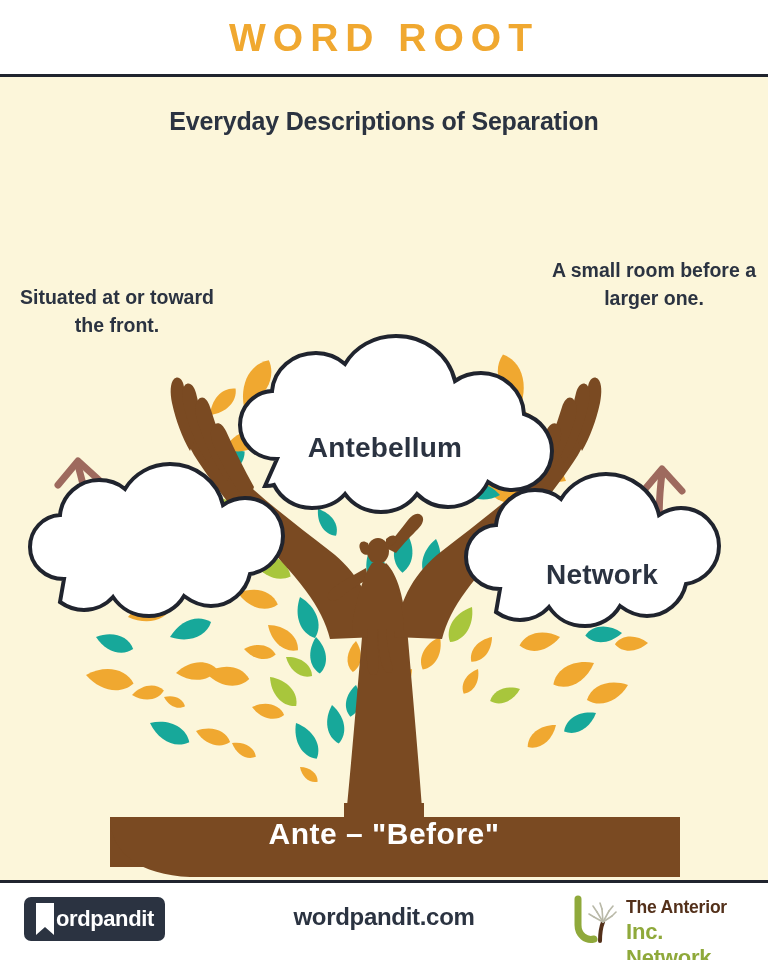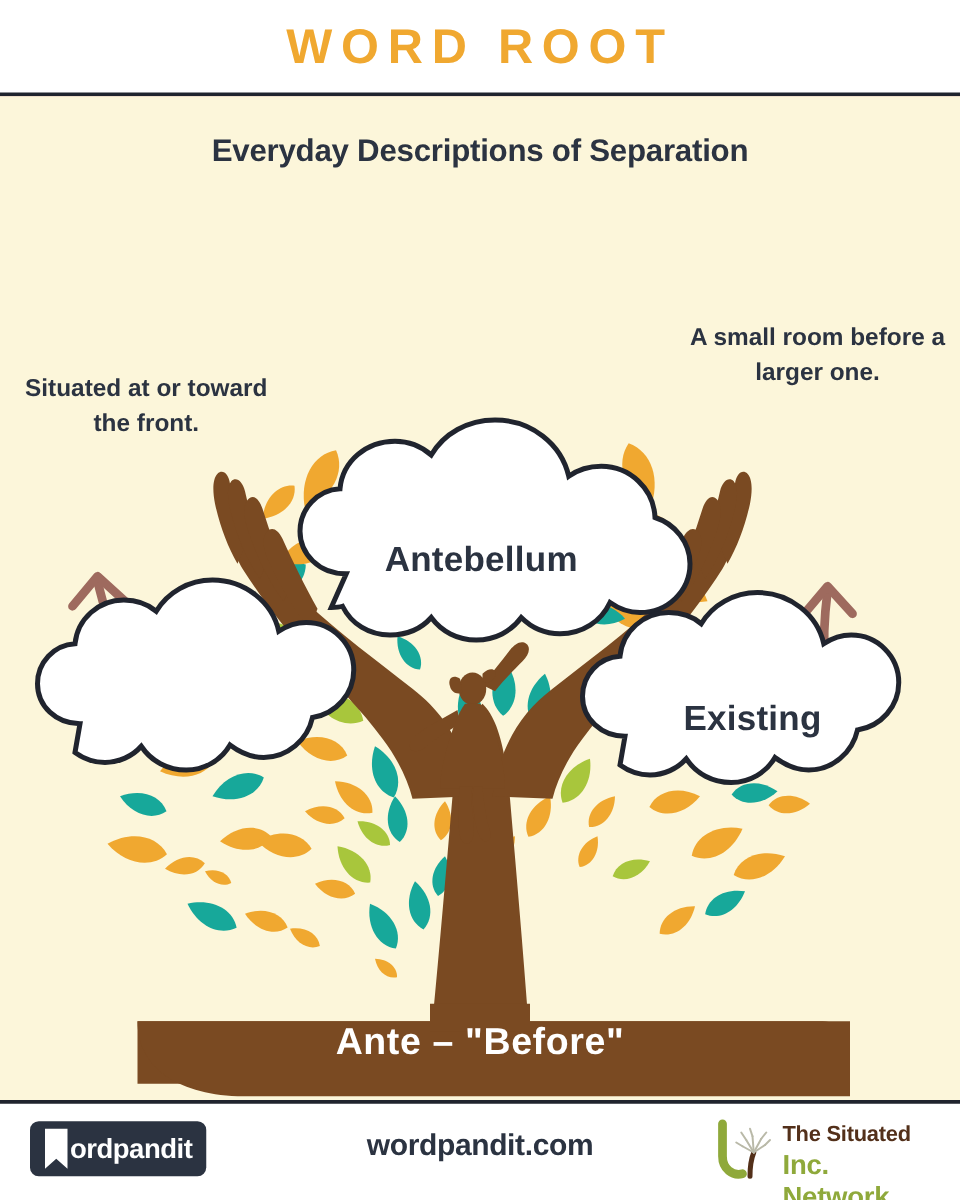--- a/index.html
+++ b/index.html
@@ -76,21 +76,21 @@
     line-height: 1.42;
     text-align: center;
   }
   .desc-top {
     left: 214px;
     top: 86px;
     width: 340px;
   }
   .desc-left {
     left: 4px;
-    top: 221px;
+    top: 207px;
     width: 226px;
     text-align: center;
   }
   .desc-right {
     left: 548px;
     top: 180px;
     width: 212px;
   }
 
   
@@ -538,21 +538,21 @@
                  C637,539 628,535 620,529 C613,541 600,549 585,549
                  C570,549 557,542 549,530 C542,538 531,543 520,543
                  C511,543 503,540 496,535 Z" fill="#ffffff" stroke="#20242e" stroke-width="4"></path>
       </g>
     </svg>
 
     <div class="cloud" id="cloud-antebellum">
       <div class="cloud-label">Antebellum</div>
     </div>
     <div class="cloud" id="cloud-anteroom">
-      <div class="cloud-label">Existing</div>
+      <div class="cloud-label">Network</div>
     </div>
 
     <div class="desc desc-left">Situated at or toward the front.</div>
     <div class="desc desc-right">A small room before a larger one.</div>
 
     <div class="root-banner-label">Ante – "Before"</div>
 
   </div>
 
   <div class="footer">
@@ -576,18 +576,18 @@
             <path d="M33,27 L39,16"></path>
           <path d="M33,27 L42,21"></path>
             <path d="M33,27 L24,22"></path>
           <path d="M27,17 L23,11"></path>
             <path d="M32,14 L30,8"></path>
             <path d="M39,16 L43,11"></path>
           <path d="M42,21 L46,17"></path>
             <path d="M24,22 L19,19"></path>
         </g>
       </svg>
-      <div class="tln-line1">The Situated</div>
+      <div class="tln-line1">The Anterior</div>
       <div class="tln-line2">Inc. Network</div>
     </div>
   </div>
 
 </div>
 
 </body></html>

